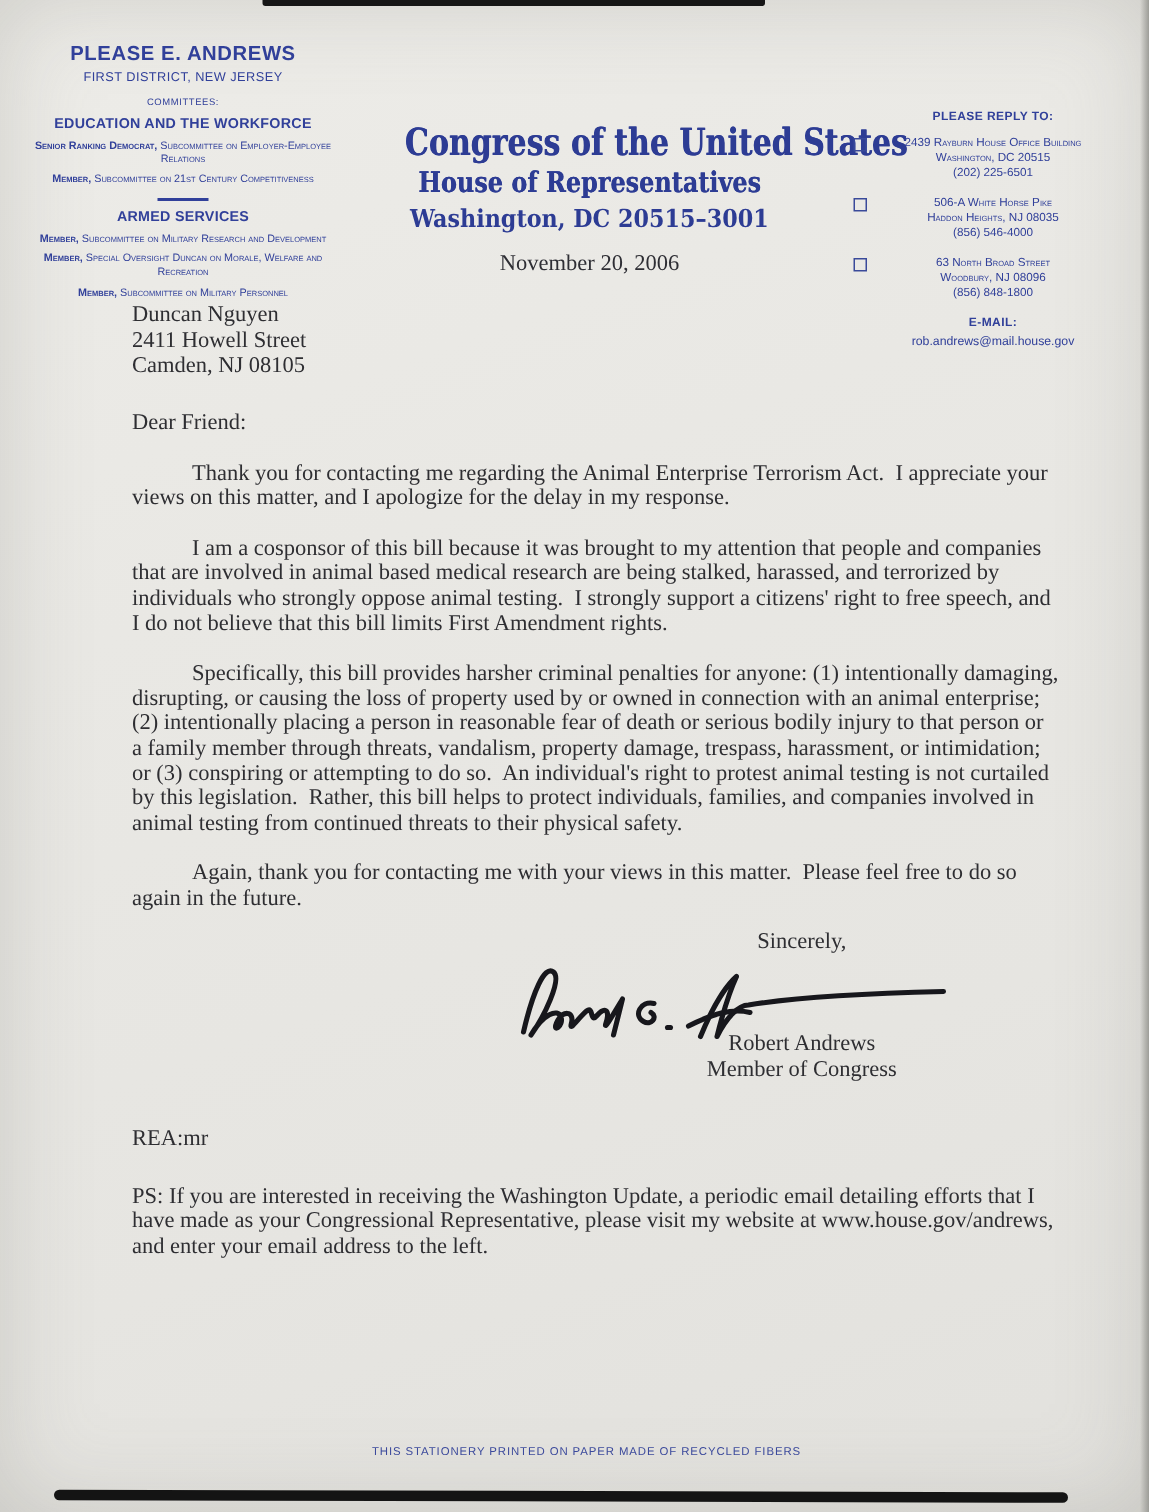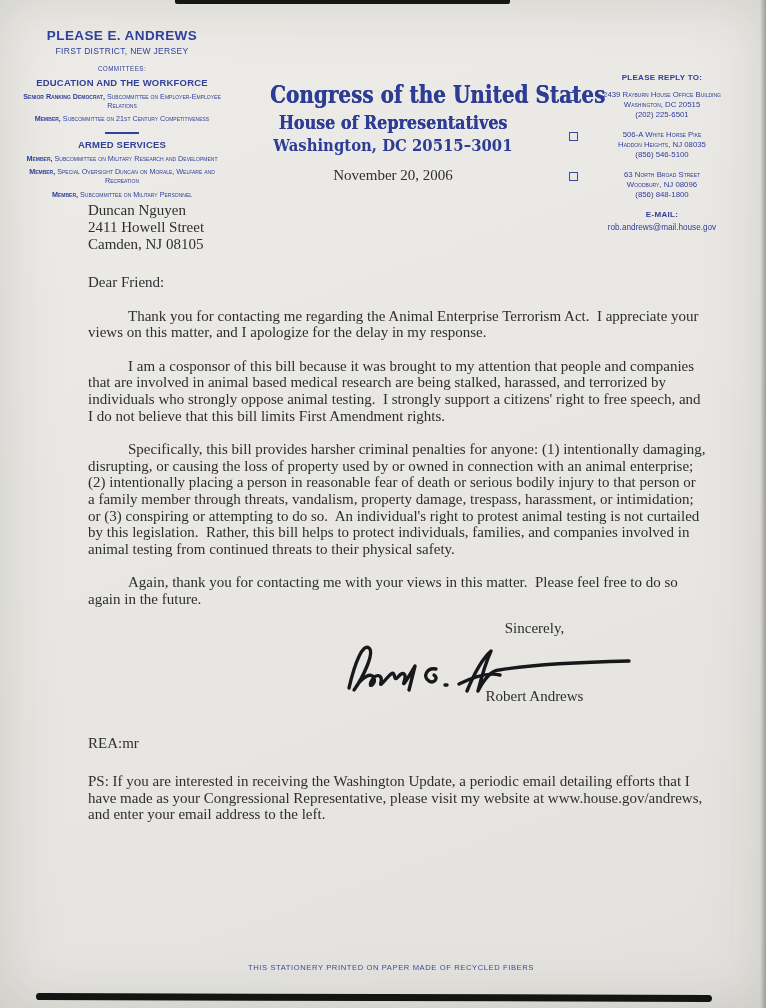--- a/index.html
+++ b/index.html
@@ -106,21 +106,21 @@
       <span class="cb"></span>
       <div class="oline">2439 Rayburn House Office Building</div>
       <div class="oline">Washington, DC 20515</div>
       <div class="oline">(202) 225-6501</div>
     </div>
 
     <div class="office">
       <span class="cb"></span>
       <div class="oline">506-A White Horse Pike</div>
       <div class="oline">Haddon Heights, NJ 08035</div>
-      <div class="oline">(856) 546-5100</div>
+      <div class="oline">(856) 546-4000</div>
     </div>
 
     <div class="office">
       <span class="cb"></span>
       <div class="oline">63 North Broad Street</div>
       <div class="oline">Woodbury, NJ 08096</div>
       <div class="oline">(856) 848-1800</div>
     </div>
 
     <div class="lh-email-lbl">E-MAIL:</div>
@@ -146,20 +146,21 @@
       <svg class="sig-svg" width="300" height="62" viewBox="0 0 300 62">
         <g fill="none" stroke="#17171c" stroke-width="3.4" stroke-linecap="round" stroke-linejoin="round">
           <path d="M10 56 C16 30 24 11 30 16 C36 21 23 47 15 58 C23 44 33 40 35 46 C37 52 29 57 32 50 C36 41 44 42 42 50 C40 57 47 46 52 42 C57 38 54 51 59 45 C64 39 68 41 65 50 C63 56 70 44 76 34 L70 58"></path>
           <path d="M97 37 C88 35 83 45 90 49 C95 52 100 46 95 43"></path>
           <path d="M106 53 L108 53"></path>
           <path d="M128 59 C135 42 143 27 152 19 C146 32 142 47 139 59 C145 47 153 38 160 38 C172 36 205 31 290 29"></path>
           <path d="M120 52 C136 44 149 40 161 43"></path>
         </g>
       </svg>
       <div>Robert Andrews</div>
+      <div>Member of Congress</div>
     </div>
 
     <div class="ref">REA:mr</div>
     <div class="ps">PS: If you are interested in receiving the Washington Update, a periodic email detailing efforts that I have made as your Congressional Representative, please visit my website at www.house.gov/andrews, and enter your email address to the left.</div>
   </div>
 
   <div class="footer">THIS STATIONERY PRINTED ON PAPER MADE OF RECYCLED FIBERS</div>
 
 </div>
 

